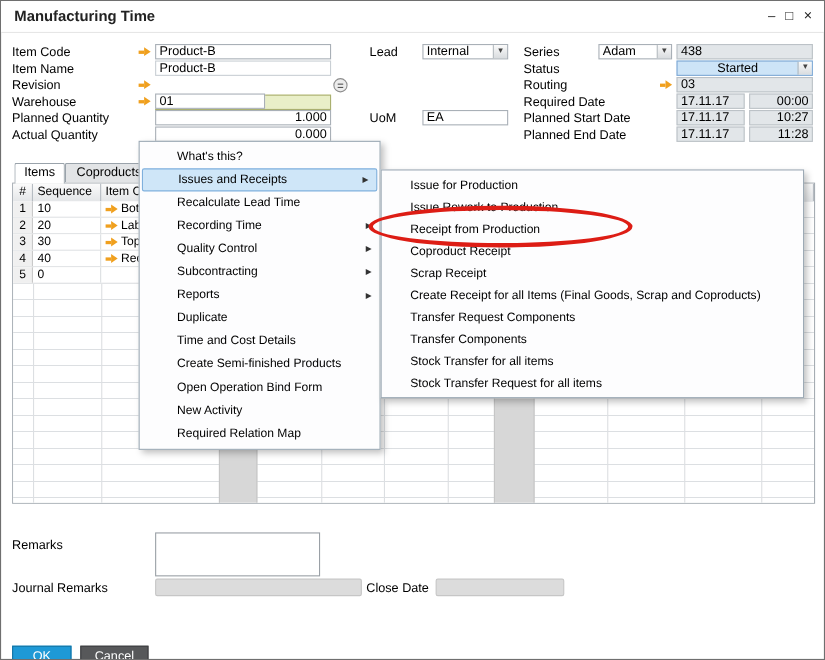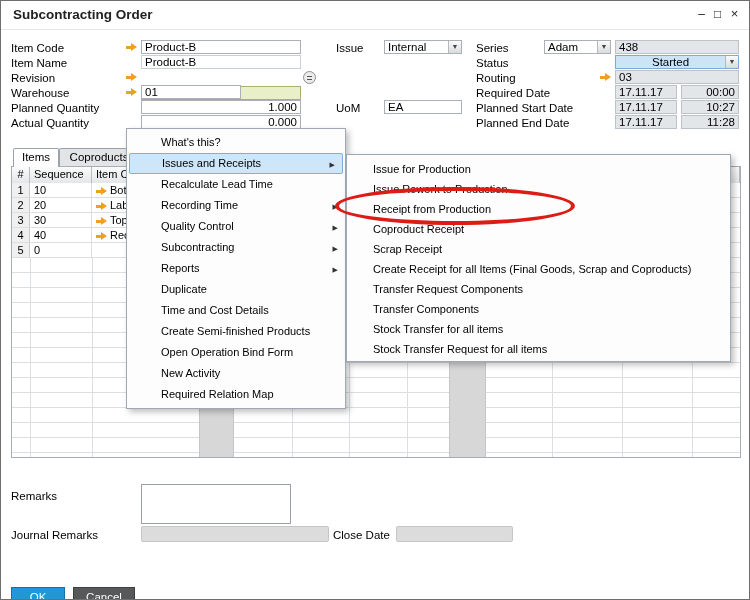--- a/index.html
+++ b/index.html
@@ -63,21 +63,21 @@
        font-size:11.5px;color:#fff;cursor:default;margin-top:30px;}
   .btn.ok{background:#1e99d6;border-color:#1373a3;}
   .btn.cancel{background:#57585a;border-color:#3e3f41;}
 </style>
 </head>
 <body>
 
 <div class="window">
 
   <div class="titlebar">
-    <span class="title">Subcontracting Order</span>
+    <span class="title">Manufacturing Time</span>
     <span class="winctl" style="right:40px;">–</span>
     <span class="winctl" style="right:24px;">□</span>
     <span class="winctl" style="right:7px;font-size:13px;">×</span>
   </div>
 
   <div class="lbl" style="left:10px;top:41px;">Item Code</div>
   <i class="larr" style="left:125px;top:42px;"></i>
   <div class="fld" style="left:140px;top:39px;width:160px;">Product-B</div>
 
   <div class="lbl" style="left:10px;top:56px;">Item Name</div>
@@ -91,21 +91,21 @@
   <div class="lbl" style="left:10px;top:86px;">Warehouse</div>
   <i class="larr" style="left:125px;top:87px;"></i>
   <div class="fld" style="left:140px;top:84px;width:100px;">01</div>
 
   <div class="lbl" style="left:10px;top:101px;">Planned Quantity</div>
   <div class="fld right" style="left:140px;top:99px;width:160px;">1.000</div>
 
   <div class="lbl" style="left:10px;top:116px;">Actual Quantity</div>
   <div class="fld right" style="left:140px;top:114px;width:160px;">0.000</div>
 
-  <div class="lbl" style="left:335px;top:41px;">Issue</div>
+  <div class="lbl" style="left:335px;top:41px;">Lead</div>
   <div class="fld combo" style="left:383px;top:39px;width:78px;">
     <span>Internal</span>
     <span class="dd">▼</span>
   </div>
 
   <div class="lbl" style="left:335px;top:101px;">UoM</div>
   <div class="fld" style="left:383px;top:99px;width:78px;">EA</div>
 
   <div class="lbl" style="left:475px;top:41px;">Series</div>
   <div class="fld combo" style="left:543px;top:39px;width:67px;">

